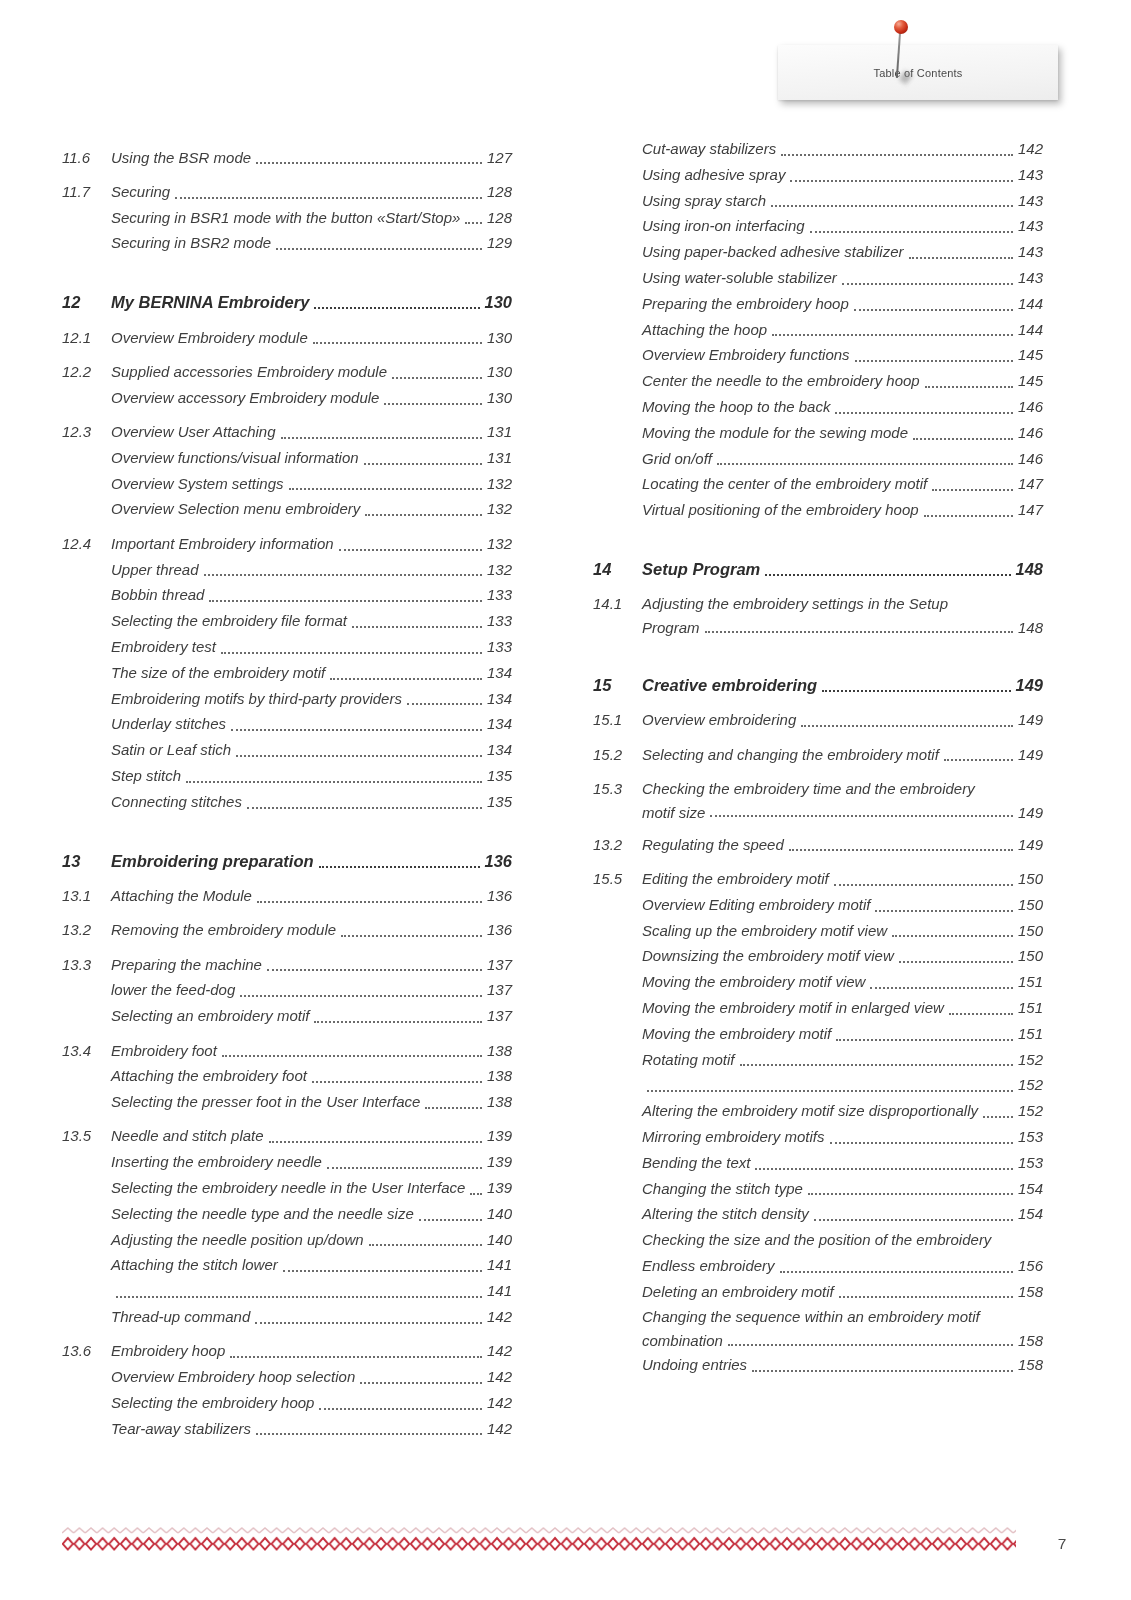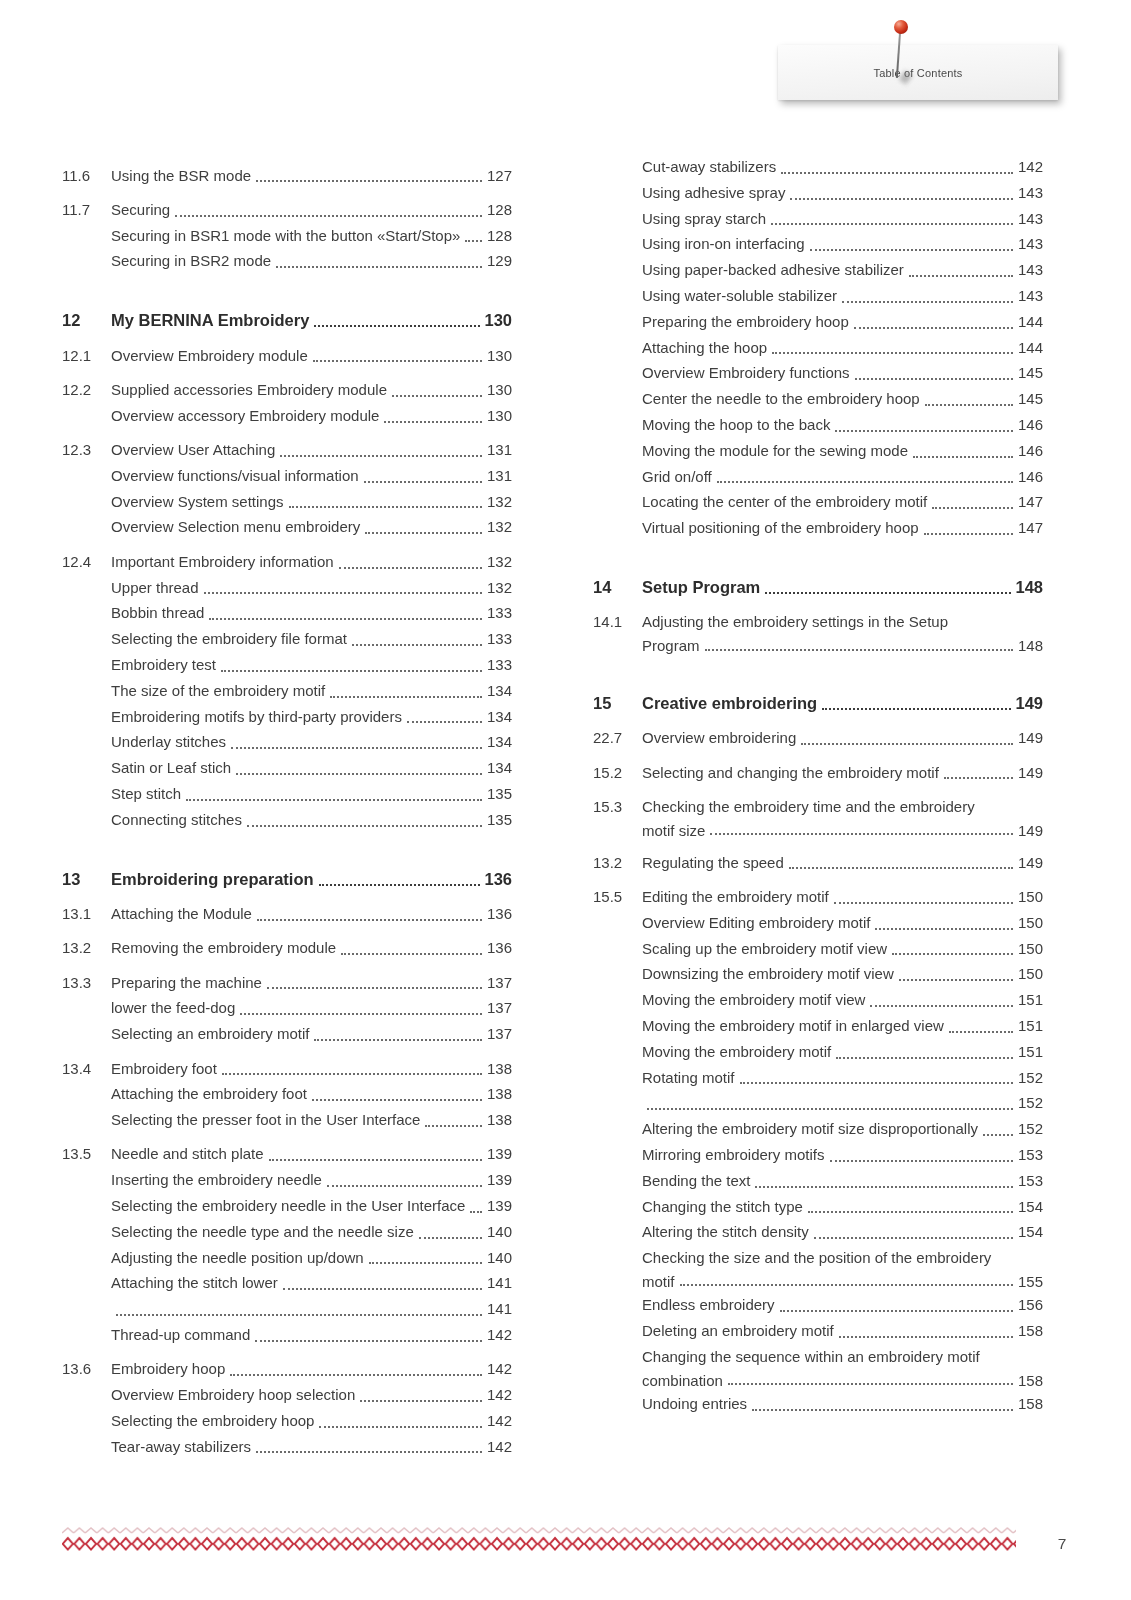--- a/index.html
+++ b/index.html
@@ -26,21 +26,21 @@
     background:rgba(110,110,110,0.45); filter:blur(2px);
     transform:rotate(38deg); z-index:2;
   }
   .pin-head {
     position:absolute; left:894px; top:20px; width:14px; height:14px; border-radius:50%;
     background:radial-gradient(circle at 34% 28%, #f6ab95 0%, #e25b3c 32%, #c62d17 62%, #7c150a 100%);
     z-index:4;
   }
 
   
-  .columns { position:absolute; left:62px; top:154px; display:flex; }
+  .columns { position:absolute; left:62px; top:136px; display:flex;font-style:italic; }
   .col { width:450px; }
   .col + .col { margin-left:81px; }
 
   .row { display:flex; align-items:flex-end; line-height:25.8px; font-size:15px; color:#3e3e3e; }
   .row.section { margin-top:8.5px; }
   .row.chapter { margin-top:32px; line-height:28px; font-weight:700; font-size:16.5px; color:#2d2d2d; }
   .row.cont { line-height:21.5px; }
   .num { flex:0 0 49px; width:49px; }
   .title { white-space:nowrap; }
   .dots { flex:1 1 8px; min-width:8px; border-bottom:2px dotted #6b6b6b; margin:0 4px 6px 5px; }
@@ -438,21 +438,21 @@
           <span class="dots"></span>
           <span class="page-num">148</span>
         </div>
         <div class="row chapter">
           <span class="num">15</span>
           <span class="title">Creative embroidering</span>
           <span class="dots"></span>
           <span class="page-num">149</span>
         </div>
         <div class="row section">
-          <span class="num">22.7</span>
+          <span class="num">15.1</span>
           <span class="title">Overview embroidering</span>
           <span class="dots"></span>
           <span class="page-num">149</span>
         </div>
         <div class="row section">
           <span class="num">15.2</span>
           <span class="title">Selecting and changing the embroidery motif</span>
           <span class="dots"></span>
           <span class="page-num">149</span>
         </div>
@@ -551,26 +551,20 @@
         </div>
         <div class="row sub">
           <span class="num"></span>
           <span class="title">Altering the stitch density</span>
           <span class="dots"></span>
           <span class="page-num">154</span>
         </div>
         <div class="row sub">
           <span class="num"></span>
           <span class="title">Checking the size and the position of the embroidery</span>
-        </div>
-        <div class="row cont">
-          <span class="num"></span>
-          <span class="title">motif</span>
-          <span class="dots"></span>
-          <span class="page-num">155</span>
         </div>
         <div class="row sub">
           <span class="num"></span>
           <span class="title">Endless embroidery</span>
           <span class="dots"></span>
           <span class="page-num">156</span>
         </div>
         <div class="row sub">
           <span class="num"></span>
           <span class="title">Deleting an embroidery motif</span>

